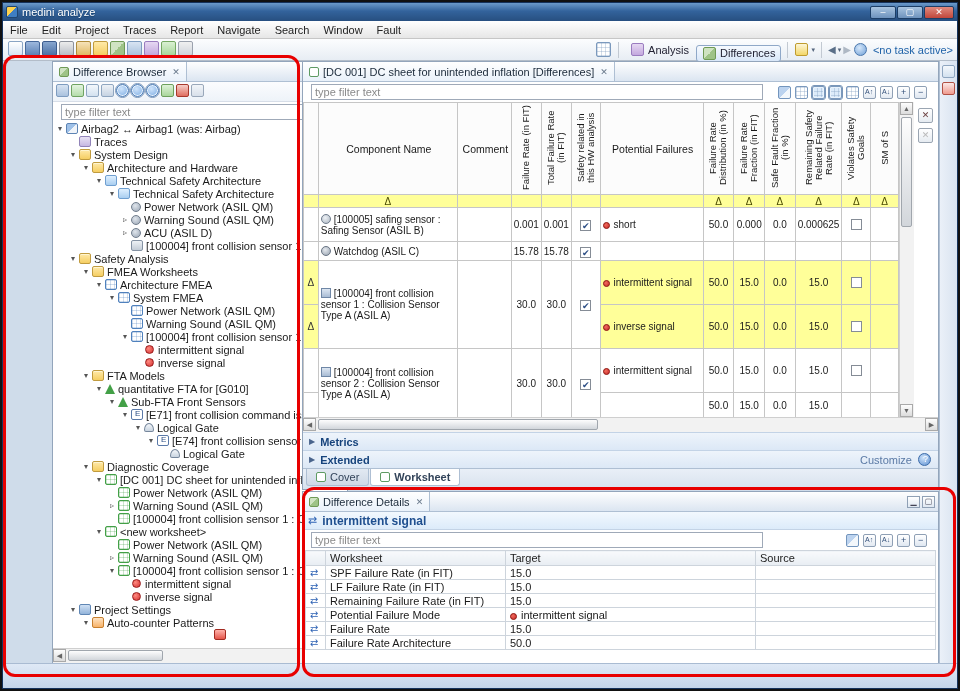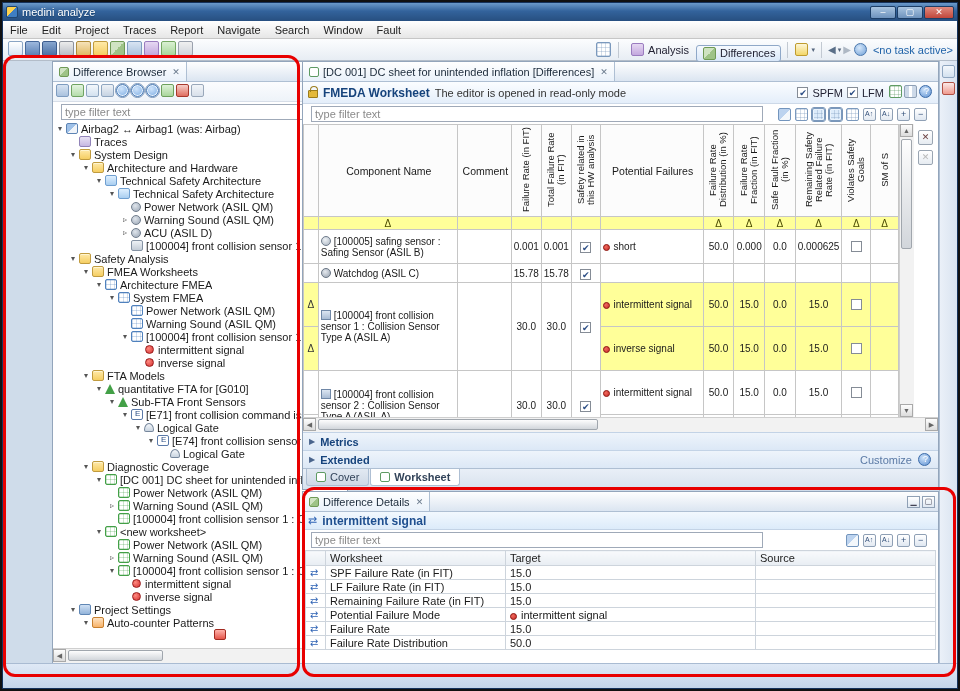--- a/index.html
+++ b/index.html
@@ -448,32 +448,20 @@
     </div>
 
     <div class="view" id="editor">
       <div class="view-tabrow">
         <span class="vtab">
           <span class="chip c10 i-sheet"></span>
           <span>[DC 001] DC sheet for unintended inflation [Differences]</span>
           <span class="x">✕</span>
         </span>
       </div>
-      <div class="fmeda-header">
-        <span class="lock"></span>
-        <span class="fmeda-title">FMEDA Worksheet</span>
-        <span class="fmeda-sub">The editor is opened in read-only mode</span>
-        <span class="hdr-right">
-          <span class="cb checked"></span>
-          <span>SPFM</span>
-          <span class="cb checked"></span>
-          <span>LFM</span>
-          <span><span class="chip c14 i-table-config"></span><span class="chip c14 i-columns"></span><span class="chip c14 i-help"></span></span>
-        </span>
-      </div>
       <div class="filter-row">
         <input class="filter-input" style="max-width: 452px;" placeholder="type filter text">
         <span style="display:flex;gap:2px;align-items:center;margin-left:auto;margin-right:2px;">
             <span class="chip c14 i-compare-editor"></span>
             <span class="chip c14 i-view-table"></span>
             <span class="chip c14 i-view-split pressed"></span>
             <span class="chip c14 i-view-merge pressed"></span>
             <span class="chip c14 i-view-flat"></span>
             <span class="chip c14 i-font-increase"></span>
             <span class="chip c14 i-font-decrease"></span>
@@ -726,21 +714,21 @@
               <td></td>
             </tr>
             <tr>
               <td class="dicon" style="color: rgb(47, 100, 181); font-size: 10px;">⇄</td>
               <td>Failure Rate</td>
               <td><span>15.0</span></td>
               <td></td>
             </tr>
             <tr>
               <td class="dicon" style="color: rgb(47, 100, 181); font-size: 10px;">⇄</td>
-              <td>Failure Rate Distribution</td>
+              <td>Failure Rate Architecture</td>
               <td><span>50.0</span></td>
               <td></td>
             </tr>
           </tbody>
       </table>
     </div>
 
     <div class="right-rail">
       <span class="chip c14 i-restore-view"></span>
       <span class="chip c14 i-error-log"></span>

